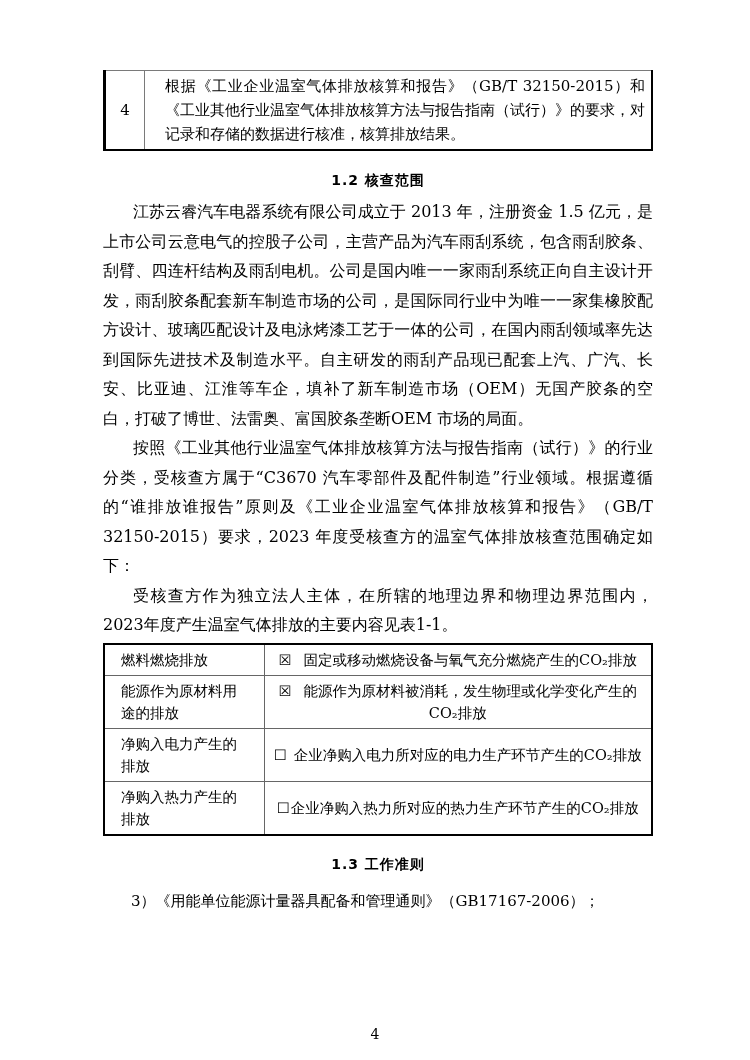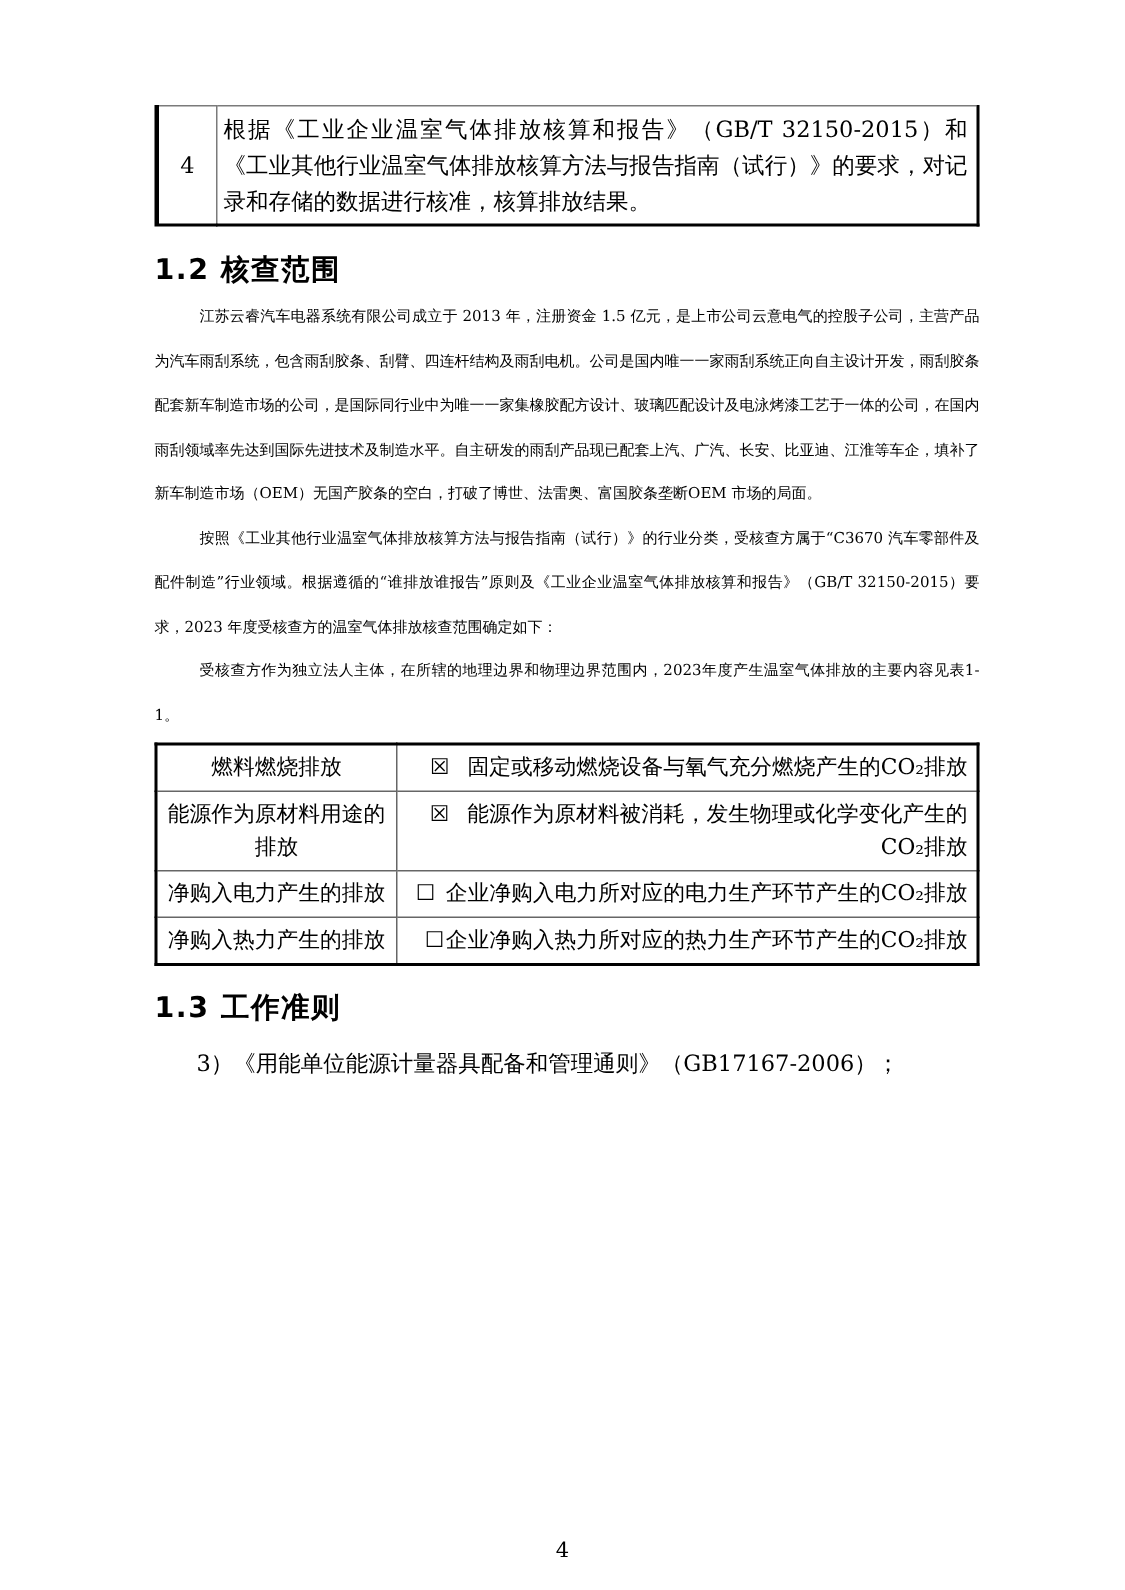--- a/index.html
+++ b/index.html
@@ -30,41 +30,42 @@
     border-left-width: 3px;
   }
   table.t-cont td { border: 1px solid #7a7a7a; }
   td.t-cont-num {
     width: 40px;
     text-align: center;
     vertical-align: middle;
     font-size: 15px;
   }
   td.t-cont-text {
-    padding: 3px 6px 3px 4px;
+    padding: 3px 6px 3px 20px;
     font-size: 15px;
     line-height: 24px;
     text-align: justify;
   }
 
   
   .sec-h {
     margin-top: 16px;
     font-family: "DejaVu Sans", "Liberation Sans", sans-serif;
     font-weight: bold;
-    font-size: 19px;
+    font-size: 14px;
     line-height: 26px;
     letter-spacing: 1px;
+    text-align: center;
   }
   .sec-h.h13 { margin-top: 15px; }
 
   
   .para {
     margin-top: 4px;
-    font-size: 10px;
+    font-size: 16px;
     line-height: 29.5px;
     text-align: justify;
     text-indent: 30px;
   }
   .para + .para { margin-top: 0; }
 
   
   .caption {
     margin-top: 1px;
     text-align: center;
@@ -80,26 +81,26 @@
     border: 2px solid #000;
   }
   table.t-em td {
     border: 1px solid #666;
     font-size: 14.5px;
     line-height: 22px;
     vertical-align: middle;
   }
   td.cat {
     width: 160px;
-    text-align: center;
-    padding: 4px 2px;
+    text-align: left;
+    padding: 4px 16px;
   }
   td.desc {
     padding: 4px 6px;
-    text-align: right;
+    text-align: center;
   }
   .cb { display: inline; }
   .cb.g2 { margin-right: 12px; }
   .cb.g1 { margin-right: 7px; }
   .cb.g0 { margin-right: 1px; }
 
   
   .list { margin-top: 8px; }
   .li {
     padding-left: 28px;

